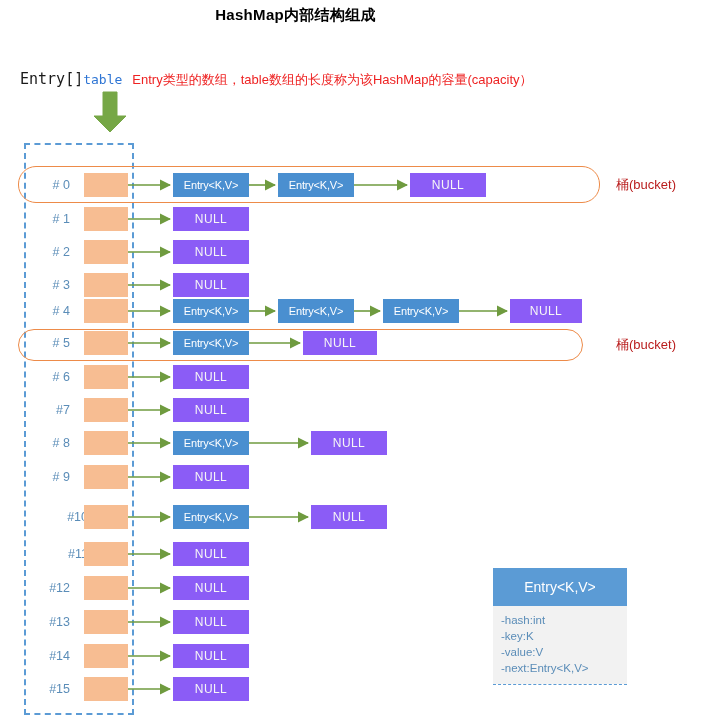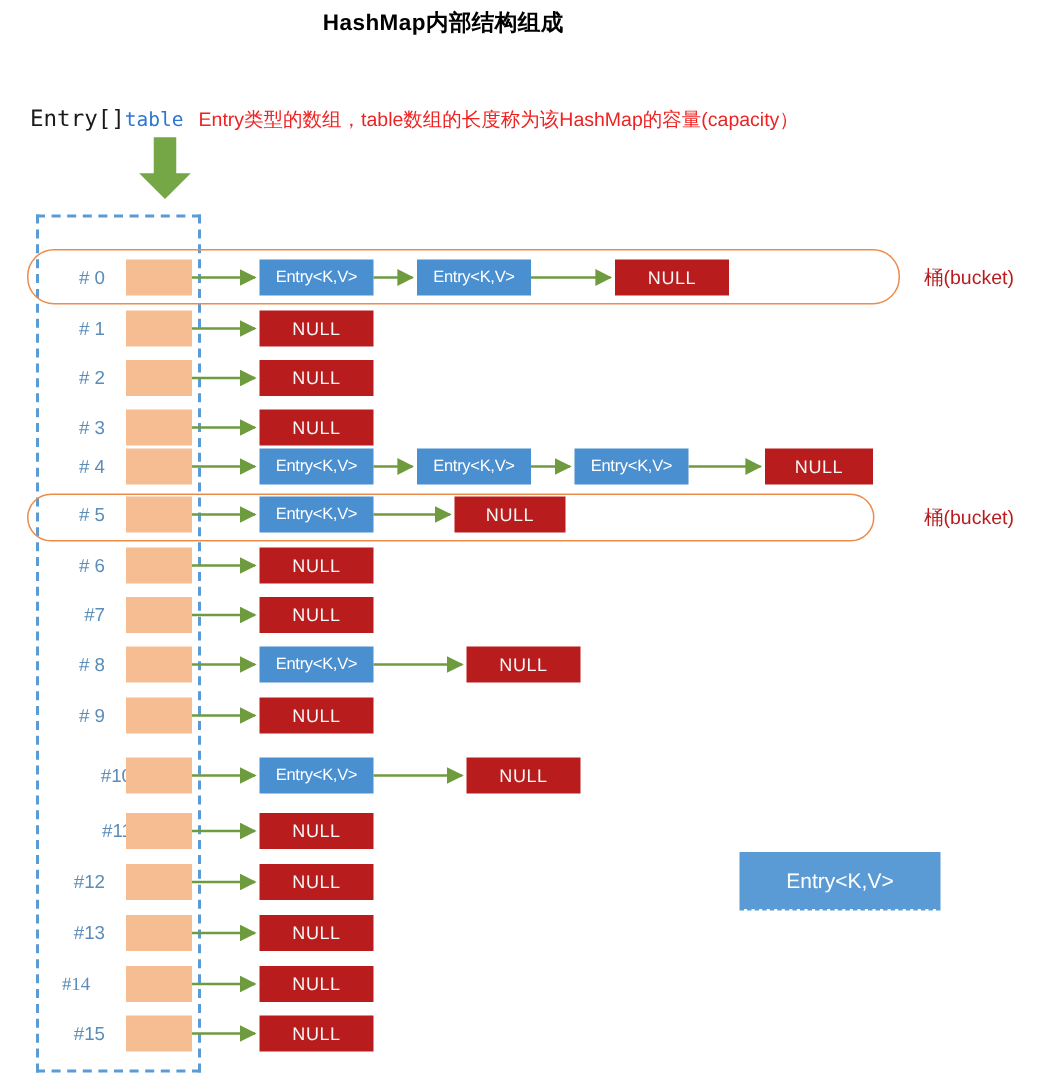--- a/index.html
+++ b/index.html
@@ -131,21 +131,21 @@
     text-align: center;
     font-size: 11px;
     box-sizing: border-box;
   }
   .node.entry {
     background: #4a8fd0;
     color: #ffffff;
     letter-spacing: -0.2px;
   }
   .node.null {
-    background: #b91c1c;
+    background: #8b5cf6;
     color: #f6f6f6;
     font-size: 12px;
     letter-spacing: 0.4px;
   }
 
   
   #entry-class-box {
     position: absolute;
     left: 493px;
     top: 568px;
@@ -300,26 +300,32 @@
       <div class="slot-index" style="left: 34px;">#12</div>
       <div class="slot-cell"></div>
     </div>
     <div class="node null" style="left: 173px; top: 576px; width: 76px;">NULL</div>
     <div class="slot-row" style="top: 608px;">
       <div class="slot-index" style="left: 34px;">#13</div>
       <div class="slot-cell"></div>
     </div>
     <div class="node null" style="left: 173px; top: 610px; width: 76px;">NULL</div>
     <div class="slot-row" style="top: 642px;">
-      <div class="slot-index" style="left: 24px; font-family: Liberation Serif, serif;">#14</div>
+      <div class="slot-index" style="left: 34px;">#14</div>
       <div class="slot-cell"></div>
     </div>
     <div class="node null" style="left: 173px; top: 644px; width: 76px;">NULL</div>
     <div class="slot-row" style="top: 675px;">
       <div class="slot-index" style="left: 34px;">#15</div>
       <div class="slot-cell"></div>
     </div>
     <div class="node null" style="left: 173px; top: 677px; width: 76px;">NULL</div>
   </div>
 
 <div id="entry-class-box">
   <div id="entry-class-header">Entry&lt;K,V&gt;</div>
+  <div id="entry-class-fields">
+    <div class="field">-hash:int</div>
+    <div class="field">-key:K</div>
+    <div class="field">-value:V</div>
+    <div class="field">-next:Entry&lt;K,V&gt;</div>
+  </div>
 </div>
 
 </body></html>

